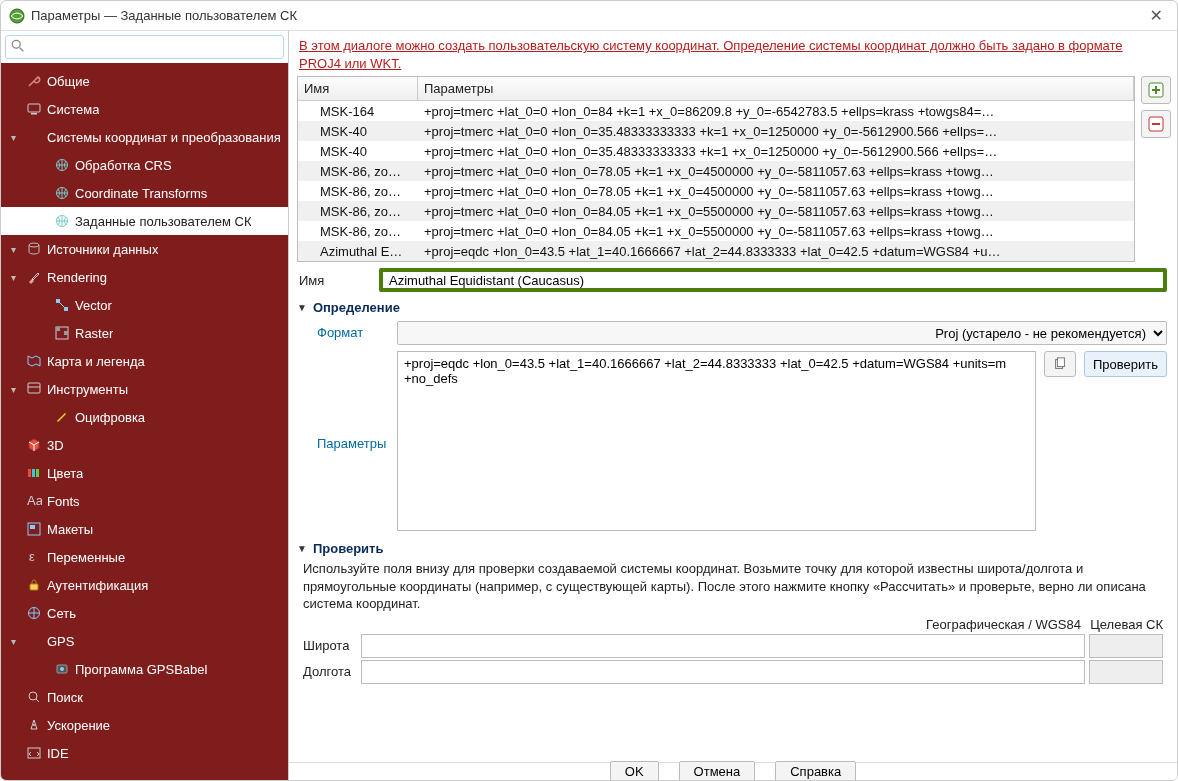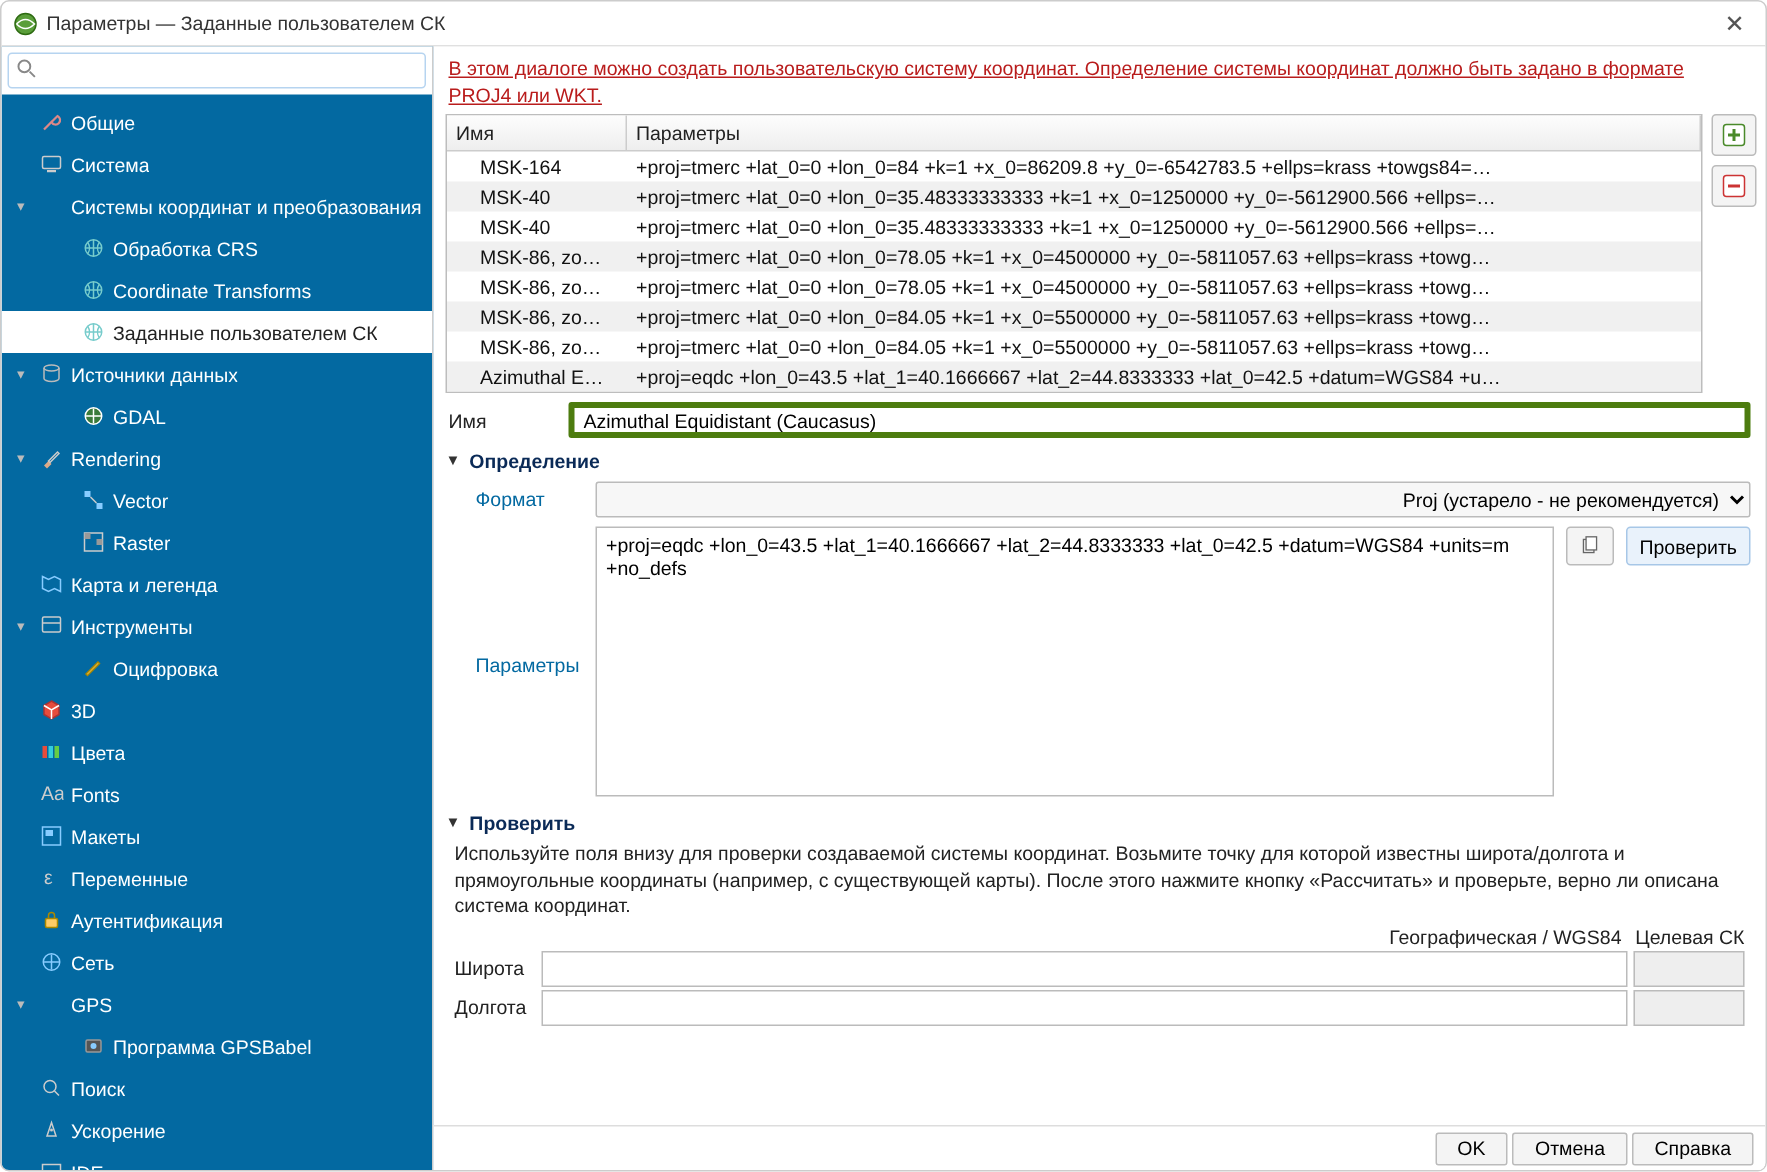--- a/index.html
+++ b/index.html
@@ -8,21 +8,21 @@
 
 .titlebar { height: 30px; display: flex; align-items: center; padding: 0 8px; border-bottom: 1px solid #e0e0e0; }
 .titlebar .app-icon { width: 16px; height: 16px; margin-right: 6px; }
 .titlebar .title { flex: 1; font-size: 13px; color: #333; }
 .titlebar .close { font-size: 16px; color: #555; padding: 0 6px; cursor: pointer; }
 
 
 .body { flex: 1; display: flex; overflow: hidden; }
 
 
-.sidebar { width: 288px; background: #0369a1; color: #fff; display: flex; flex-direction: column; border-right: 1px solid #ccc; }
+.sidebar { width: 288px; background: #7f1d1d; color: #fff; display: flex; flex-direction: column; border-right: 1px solid #ccc; }
 .search-row { padding: 4px; background: #fff; }
 .search-row input { width: 100%; height: 24px; padding: 2px 6px 2px 24px; border: 1px solid #b6d4f0; border-radius: 3px; background: #fff; color: #777; }
 .search-wrap { position: relative; }
 .search-wrap .mag { position: absolute; left: 6px; top: 4px; color: #888; pointer-events: none; }
 
 .tree { flex: 1; overflow-y: auto; overflow-x: hidden; padding-top: 4px; }
 .tree-item { display: flex; align-items: center; height: 28px; padding: 0 6px 0 10px; cursor: pointer; color: #fff; white-space: nowrap; }
 .tree-item.child { padding-left: 52px; }
 .tree-item.top { font-weight: normal; }
 .tree-item.selected { background: #fff; color: #222; }
@@ -70,21 +70,21 @@
 .vgrid-head { display: flex; }
 .vgrid-head .spacer { width: 58px; }
 .vgrid-head .col1 { flex: 1; padding-left: 4px; text-align: right; }
 .vgrid-head .col2 { width: 82px; text-align: right; }
 .vrow { display: flex; align-items: center; margin-top: 2px; gap: 4px; }
 .vrow label { width: 54px; }
 .vrow input.c1 { flex: 1; height: 24px; border: 1px solid #bbb; padding: 0 4px; }
 .vrow input.c2 { width: 74px; height: 24px; border: 1px solid #bbb; background: #eee; padding: 0 4px; }
 
 
-.footer { height: 30px; border-top: 1px solid #ddd; display: flex; align-items: center; justify-content: flex-end; padding: 0 8px; gap: 3px; background: #fff; }
+.footer { height: 18px; border-top: 1px solid #ddd; display: flex; align-items: center; justify-content: center; padding: 0 8px; gap: 20px; background: #fff; }
 .footer button { height: 22px; padding: 0 14px; border: 1px solid #bbb; border-radius: 2px; background: #f4f4f4; cursor: pointer; }
 
 
 .tree::-webkit-scrollbar, .right::-webkit-scrollbar { width: 14px; }
 .tree::-webkit-scrollbar-thumb, .right::-webkit-scrollbar-thumb { background: #bfbfbf; border: 3px solid #4a4a4a; border-radius: 7px; }
 .right-scroll { overflow-y: scroll; flex: 1; }
 
 svg { display: block; }
 </style>
 </head>
@@ -169,29 +169,20 @@
         </div>
         <div class="tree-item top">
           <span class="arrow">▾</span>
           <span class="icon">
             <svg width="16" height="16" viewBox="0 0 16 16">
               <ellipse cx="8" cy="4" rx="5" ry="2" fill="none" stroke="#bbb"></ellipse>
               <path d="M3 4v7c0 1 2 2 5 2s5-1 5-2V4" fill="none" stroke="#bbb"></path>
             </svg>
           </span>
           <span class="label">Источники данных</span>
-        </div>
-        <div class="tree-item child">
-          <span class="icon">
-            <svg width="16" height="16" viewBox="0 0 16 16">
-              <circle cx="8" cy="8" r="5.5" fill="#3a7a3a" stroke="#fff"></circle>
-              <path d="M3 8h10M8 3v10" stroke="#fff"></path>
-            </svg>
-          </span>
-          <span class="label">GDAL</span>
         </div>
         <div class="tree-item top">
           <span class="arrow">▾</span>
           <span class="icon">
             <svg width="16" height="16" viewBox="0 0 16 16">
               <path d="M3 13l3-3 2 2-3 3z" fill="#da8"></path>
               <path d="M6 10l6-6 1 1-6 6z" fill="none" stroke="#ccc"></path>
             </svg>
           </span>
           <span class="label">Rendering</span>

